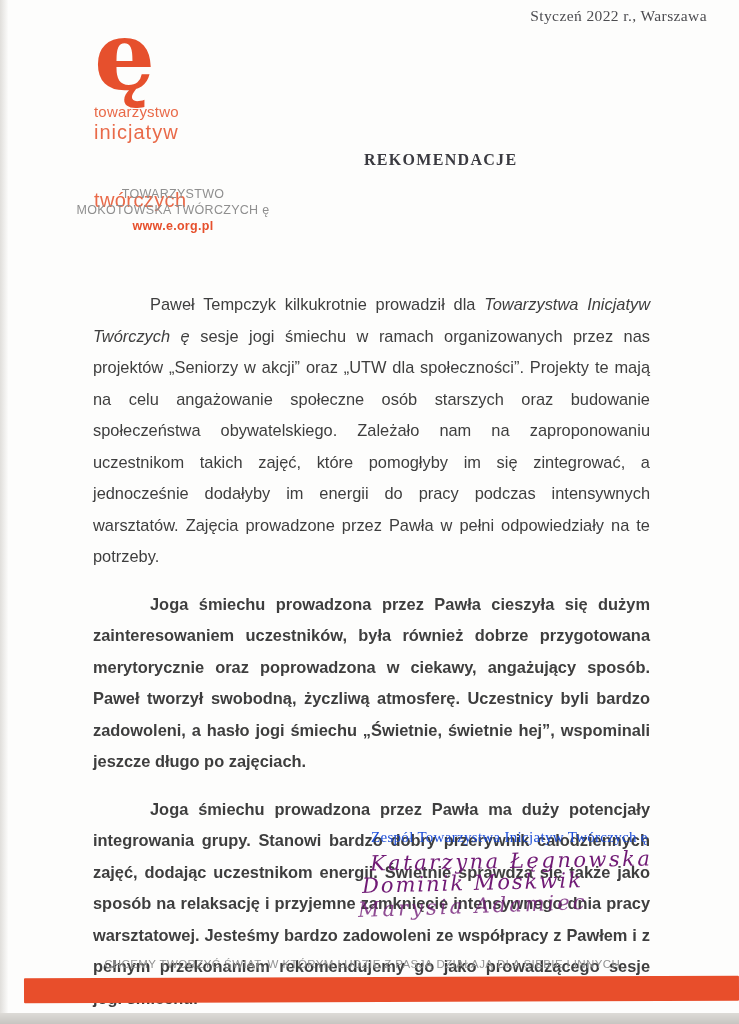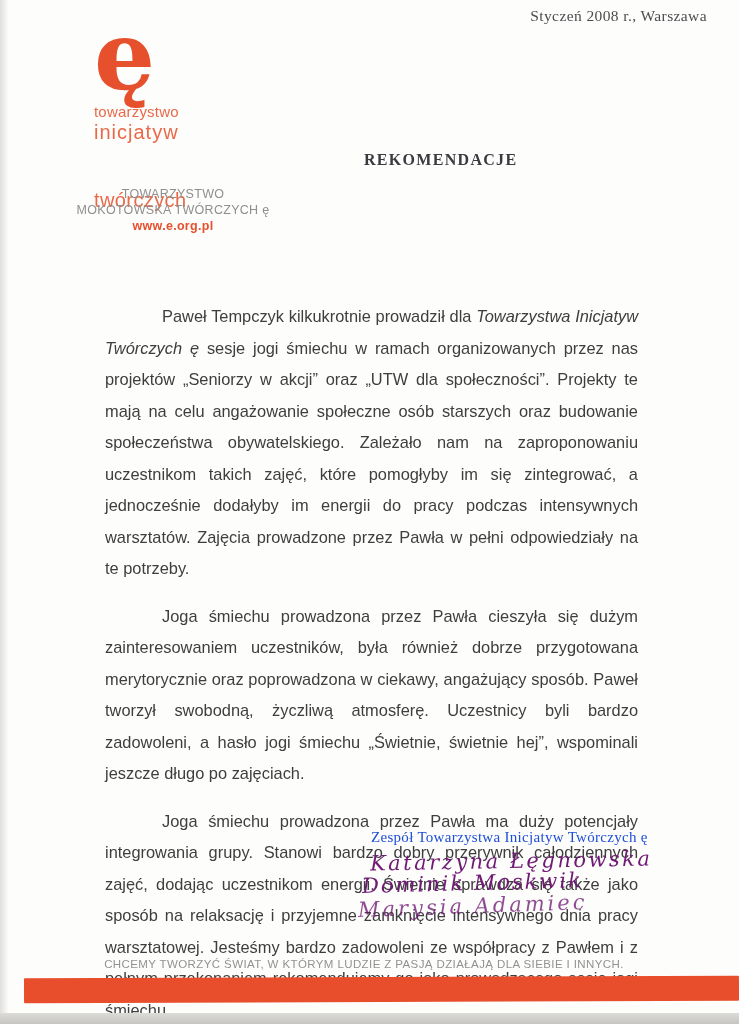--- a/index.html
+++ b/index.html
@@ -61,22 +61,22 @@
     font-weight: bold; font-size: 16px; letter-spacing: 1.3px;
     color: #3a3a40;
   }
   
   .letter-body {
     position: absolute; left: 93px; top: 289px; width: 557px;
     font-size: 16.4px; line-height: 31.5px;
     color: #3e3e3e;
     text-align: justify;
   }
-  .letter-body p { margin: 12px; text-indent: 57px; }
-  .letter-body p + p { margin-top: 16px; }
+  .letter-body p { margin: 0; text-indent: 57px; }
+  .letter-body p + p { margin-top: 16px; font-weight: bold; }
   .letter-body .it { font-style: italic; }
   
   .signoff-line {
     position: absolute; left: 371px; top: 829px;
     font-family: "Liberation Serif", serif;
     font-size: 15px; color: #1d4ed8; letter-spacing: .3px;
   }
   
   .signatures {
     position: absolute; left: 358px; top: 849px; width: 280px; height: 80px;
@@ -102,21 +102,21 @@
     border-radius: 1px;
   }
 </style>
 </head>
 <body>
 
 <div class="page">
 
   <div class="scan-edge-left"></div>
 
-  <div class="date-line">Styczeń 2008 r., Warszawa</div>
+  <div class="date-line">Styczeń 2022 r., Warszawa</div>
 
   <div class="logo-glyph">ę</div>
   <div class="logo-wordmark">
     <div class="wm1">towarzystwo</div>
     <div class="wm2">inicjatyw</div>
     <div class="wm3">twórczych</div>
   </div>
 
   <div class="address">
     <div>TOWARZYSTWO</div>

